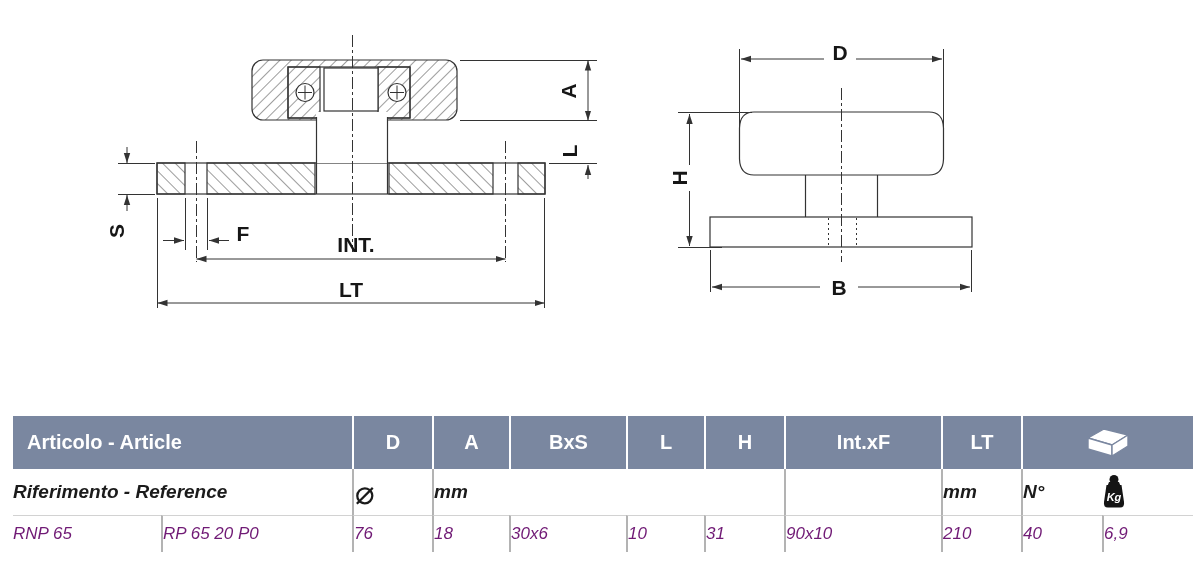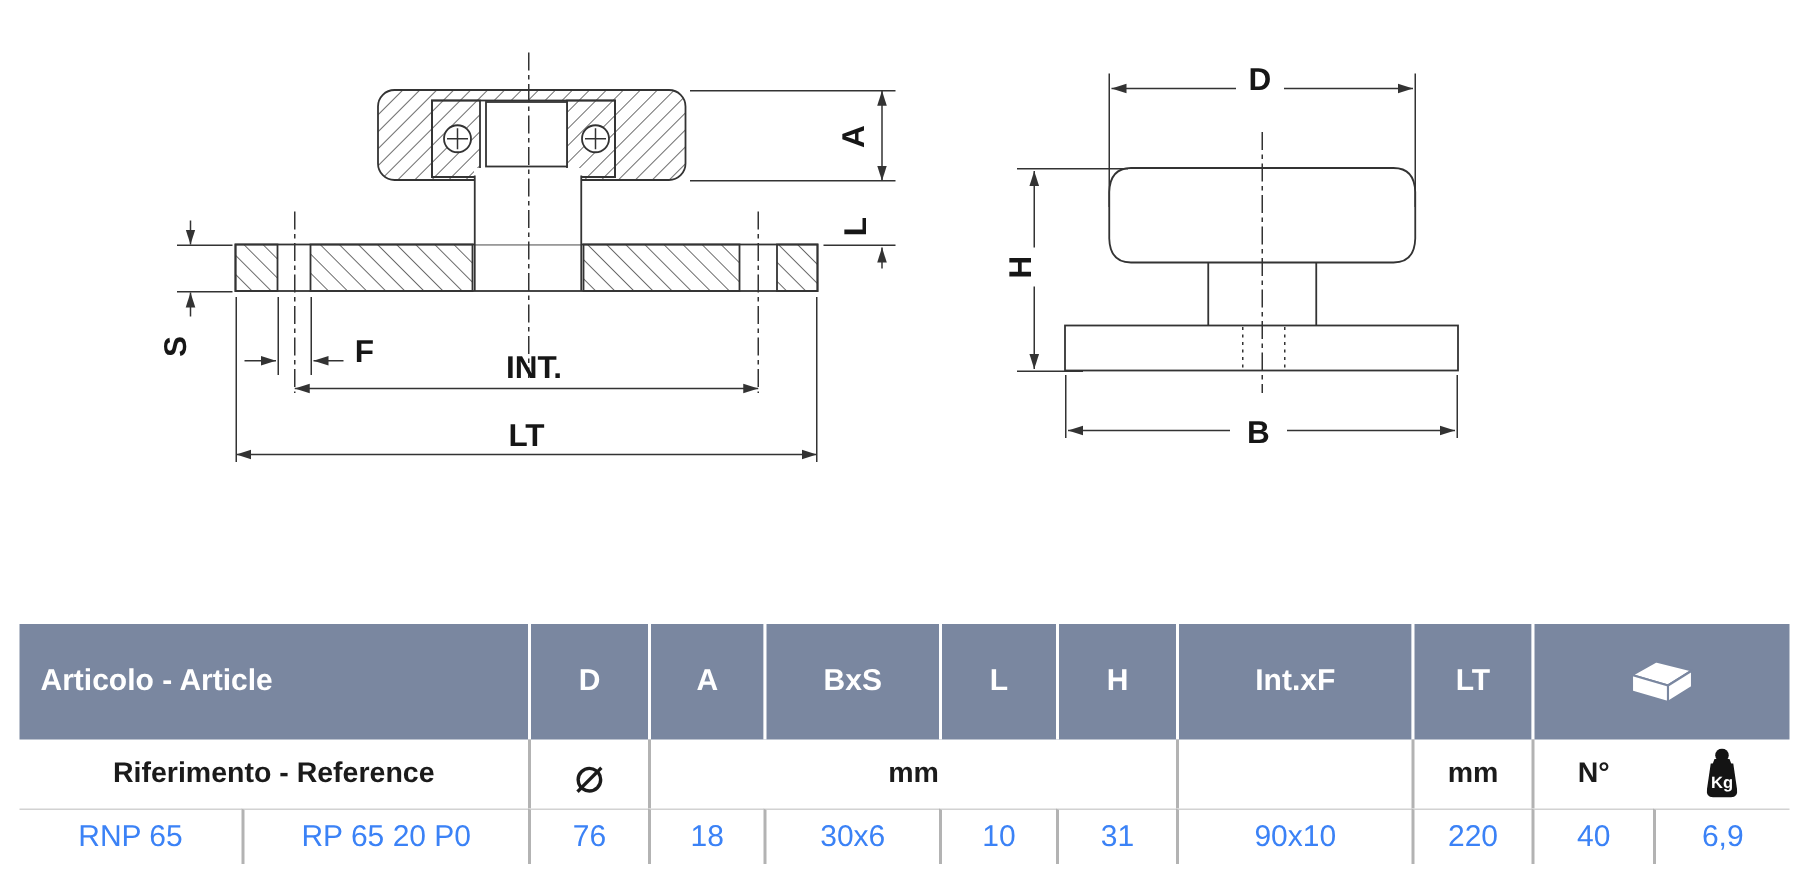--- a/index.html
+++ b/index.html
@@ -4,28 +4,28 @@
 <style>
   html,body{margin:0;padding:0;background:#ffffff;}
   #page{position:relative;width:1199px;height:588px;background:#fff;overflow:hidden;
         font-family:"Liberation Sans",sans-serif;}
   #drawing{position:absolute;left:0;top:0;}
   .dim-label{font-family:"Liberation Sans",sans-serif;font-weight:bold;font-size:21px;fill:#161616;}
 
   
   #spec-table{position:absolute;left:13px;top:416px;width:1180px;border-collapse:separate;border-spacing:0;table-layout:fixed;}
   #spec-table th{background:#7a87a0;color:#ffffff;font-size:20px;font-weight:bold;height:45px;
-                 text-align:center;vertical-align:middle;border-left:2px solid #ffffff;padding:16px;}
+                 text-align:center;vertical-align:middle;border-left:2px solid #ffffff;padding:4px;}
   #spec-table th.first{border-left:none;text-align:left;padding-left:14px;}
-  #spec-table td{padding:0;text-align:center;vertical-align:middle;}
+  #spec-table td{padding:0;vertical-align:middle;font-style:italic;}
   tr.r2 td{height:46px;font-weight:bold;color:#1b1b1b;font-size:19px;}
   tr.r2 td.bl{border-left:2px solid #b3b3b3;}
   tr.r2 td.refcell{text-align:left;padding-left:14px;}
   tr.r2 td.diacell{font-family:"DejaVu Sans",sans-serif;font-size:33px;font-weight:normal;line-height:1;}
-  tr.r3 td{height:36px;font-size:20px;color:#3b82f6;border-top:1px solid #d2d2d2;border-left:2px solid #b3b3b3;}
+  tr.r3 td{height:36px;font-size:17px;color:#701a75;border-top:1px solid #d2d2d2;border-left:2px solid #b3b3b3;}
   tr.r3 td.first{border-left:none;text-align:left;padding-left:14px;}
   tr.r3 td.second{text-align:left;padding-left:12px;}
 </style>
 </head>
 <body>
 
 <div id="page">
 
   <svg id="drawing" width="1199" height="412" viewBox="0 0 1199 412">
     <defs>
@@ -207,20 +207,20 @@
     </tr>
     <tr class="r3">
       <td class="first">RNP 65</td>
       <td class="second">RP 65 20 P0</td>
       <td>76</td>
       <td>18</td>
       <td>30x6</td>
       <td>10</td>
       <td>31</td>
       <td>90x10</td>
-      <td>220</td>
+      <td>210</td>
       <td>40</td>
       <td>6,9</td>
     </tr>
   </tbody>
     </table>
 
 </div>
 
 </body></html>

